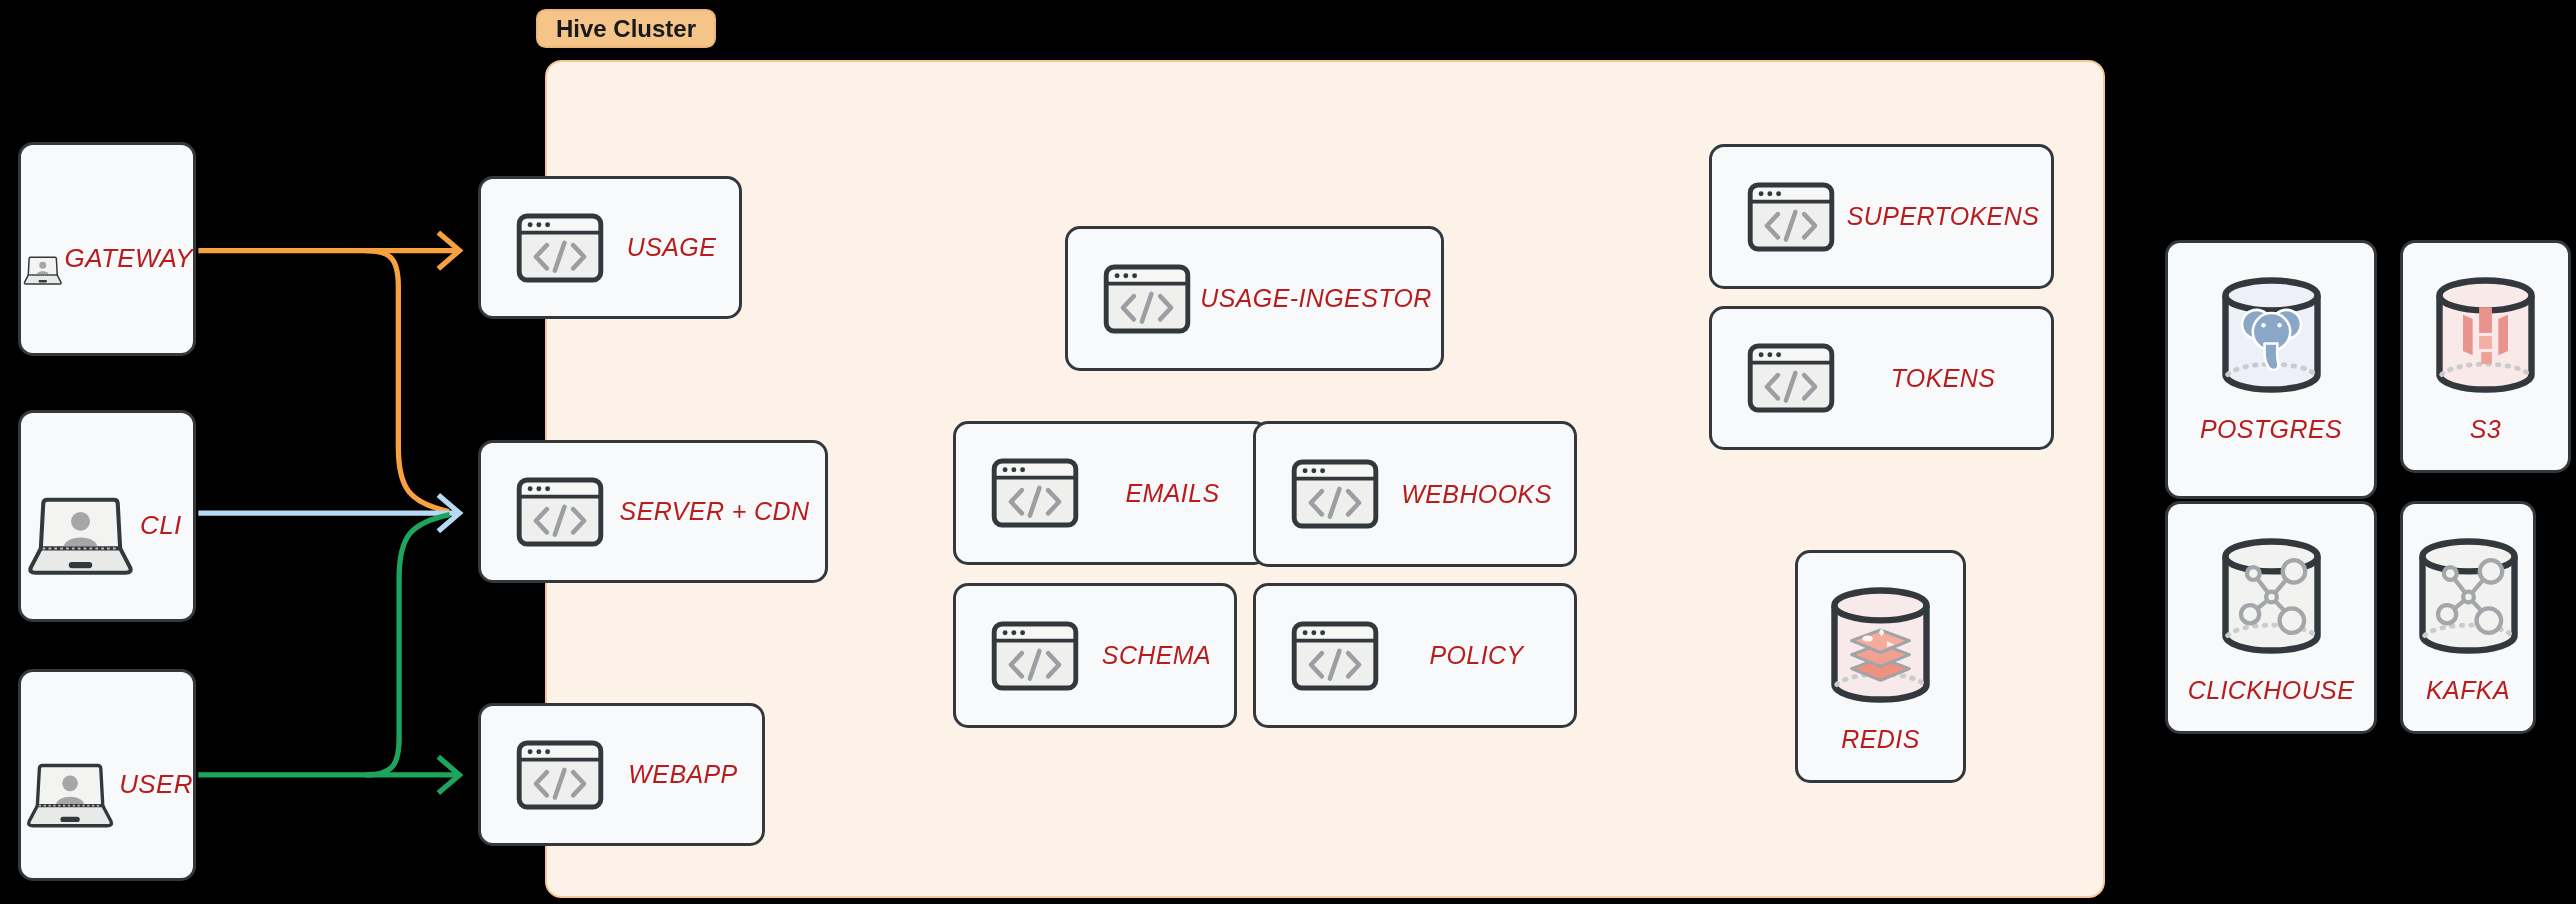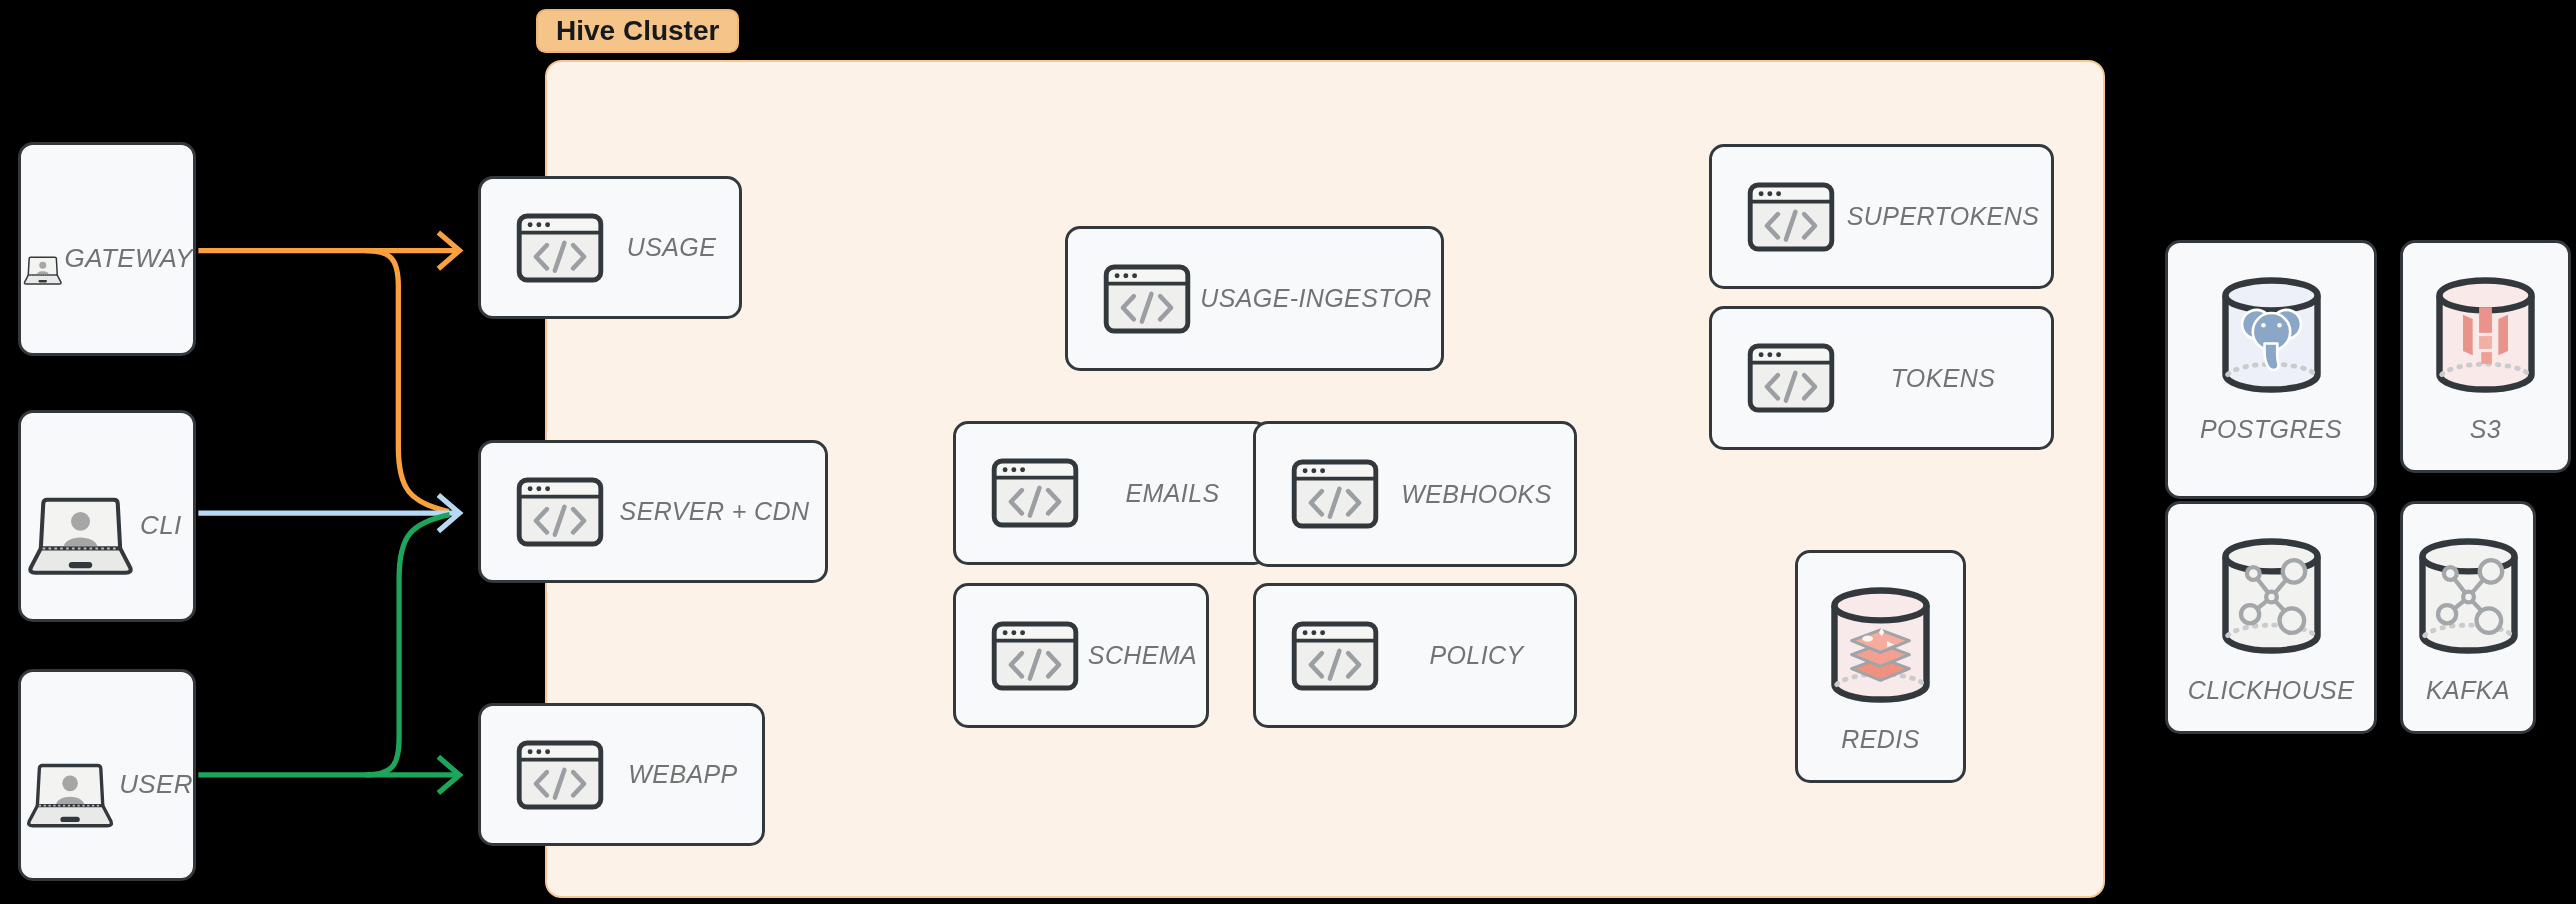--- a/index.html
+++ b/index.html
@@ -1,28 +1,28 @@
 <!DOCTYPE html>
 <html style="font-size:12px"><head>
 <meta charset="utf-8">
 <style>
   html,body{margin:0;padding:0;background:#000;}
   #canvas{position:relative;width:2576px;height:904px;background:#000;overflow:hidden;
           font-family:"Liberation Sans", sans-serif;}
   .cluster{position:absolute;left:545px;top:60px;width:1560px;height:838px;
            background:#FDF2E8;border:2.3px solid #F6C795;border-radius:16.6px;box-sizing:border-box;z-index:1;}
   .pill{position:absolute;left:536px;top:9px;z-index:4;background:#F5C488;border:2.3px solid #EDB678;
-        border-radius:9.8px;padding:4.5px 18px;font-size:28px;font-weight:700;color:#17191C;line-height:1.1;}
+        border-radius:9.8px;padding:4.5px 18px;font-size:24px;font-weight:700;color:#17191C;line-height:1.1;}
   .arrows{position:absolute;left:0;top:0;width:2576px;height:904px;z-index:2;}
   .node{position:absolute;z-index:3;background:#F8F9FA;border:3.8px solid #33383D;border-radius:15px;
         box-sizing:border-box;display:flex;}
   .actor{flex-direction:row;align-items:center;}
   .actor .laptop{width:119px;height:91px;margin-top:44px;}
   .actor .label{margin-top:19.6px;}
-  .label,.slabel{font-style:italic;font-weight:500;font-size:26px;color:#737373;letter-spacing:0.4px;white-space:nowrap;}
+  .label,.slabel{font-style:italic;font-weight:500;font-size:26px;color:#b91c1c;letter-spacing:0.4px;white-space:nowrap;}
   .service{flex-direction:row;align-items:center;padding-left:35px;}
   .service .browser{width:88px;height:70px;flex:none;}
   .service .slabel{flex:1;text-align:center;font-size:25px;}
   .store{flex-direction:column;align-items:center;}
   .store .cyl{width:107px;height:120px;margin-top:32px;}
   .store .label{margin-top:19.6px;font-size:25px;}
   svg{display:block;}
 </style>
 </head>
 <body>
@@ -179,21 +179,21 @@
         <use href="#browser"></use>
       </svg>
     <div class="slabel">EMAILS</div>
   </div>
   <div class="node service" style="left:1253px;top:421px;width:324px;height:146px">
     <svg class="browser" viewBox="0 0 60 48">
         <use href="#browser"></use>
       </svg>
     <div class="slabel">WEBHOOKS</div>
   </div>
-  <div class="node service" style="left:953px;top:583px;width:256px;height:145px">
+  <div class="node service" style="left:953px;top:583px;width:284px;height:145px">
     <svg class="browser" viewBox="0 0 60 48">
         <use href="#browser"></use>
       </svg>
     <div class="slabel">SCHEMA</div>
   </div>
   <div class="node service" style="left:1253px;top:583px;width:324px;height:145px">
     <svg class="browser" viewBox="0 0 60 48">
         <use href="#browser"></use>
       </svg>
     <div class="slabel">POLICY</div>

